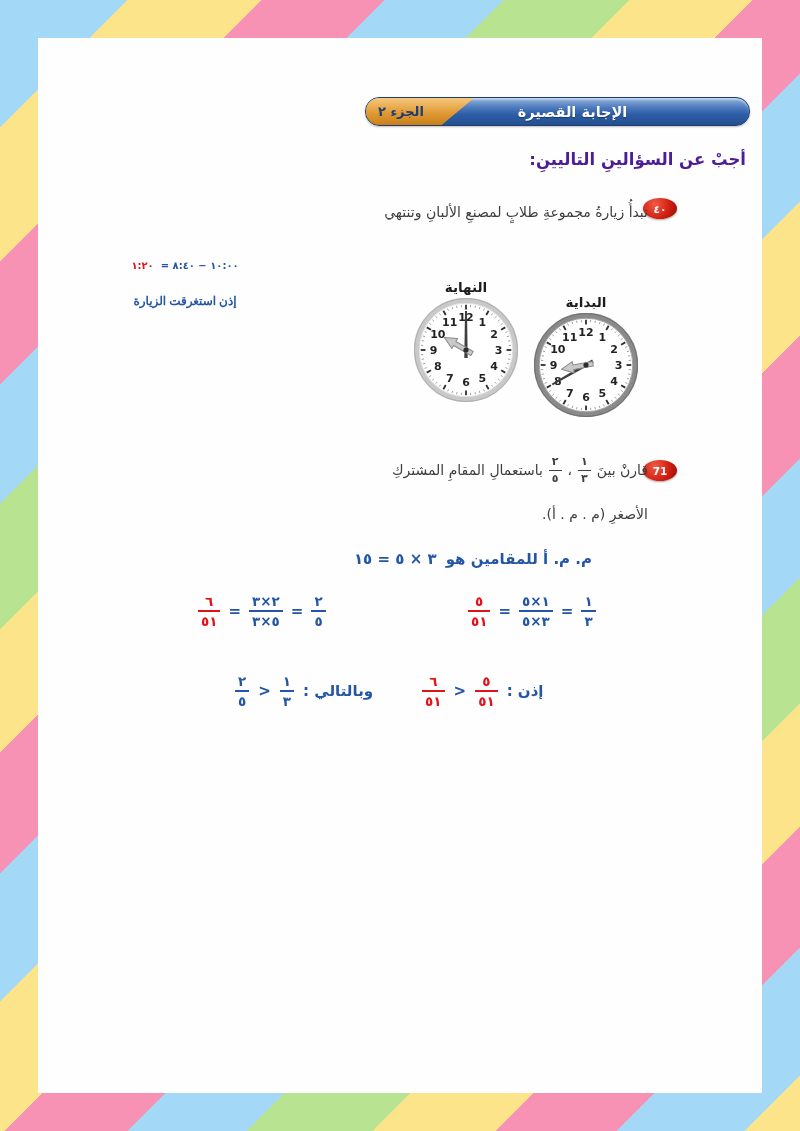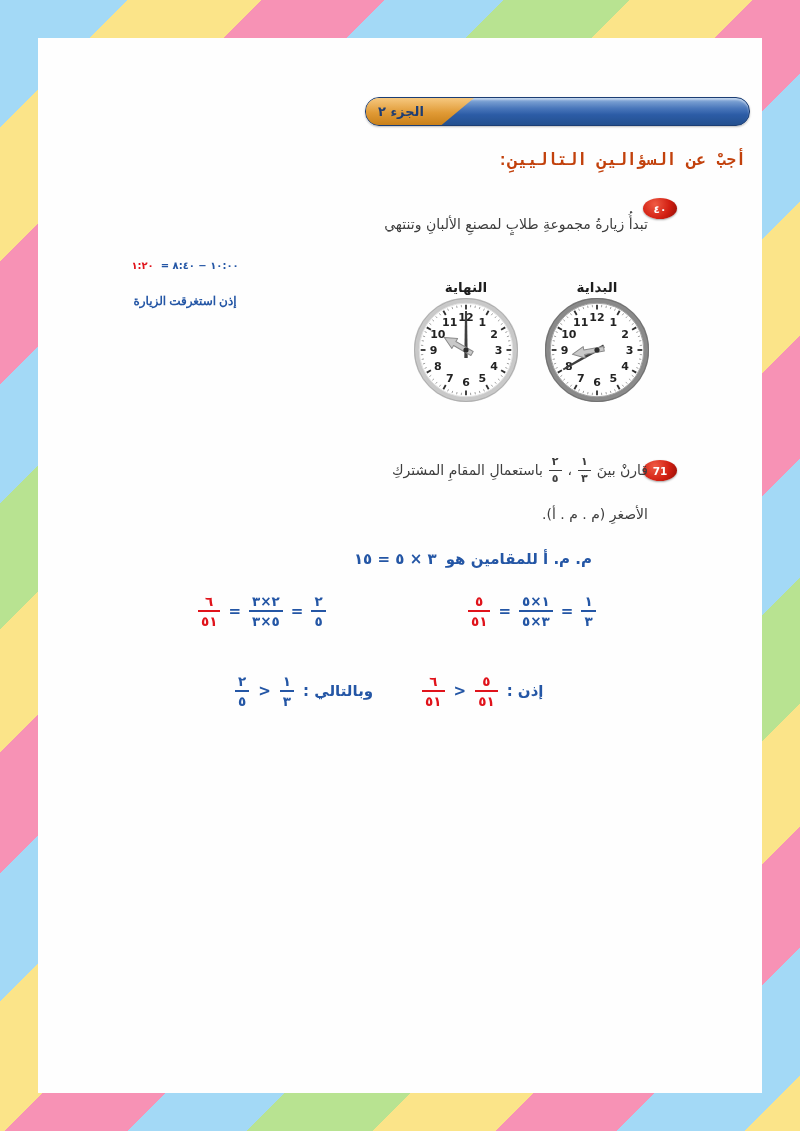--- a/index.html
+++ b/index.html
@@ -17,21 +17,21 @@
   .banner{position:absolute;left:327px;top:59px;width:383px;height:27px;border-radius:14px;
     background:linear-gradient(180deg,#8fb2dd 0%,#4a77bb 38%,#2c5ca6 62%,#24508f 100%);
     border:1px solid #1c3e74;overflow:hidden;box-shadow:0 1px 2px rgba(0,0,0,.25), inset 0 2px 2px rgba(255,255,255,.45);}
   .banner-tab{position:absolute;left:0;top:0;bottom:0;width:108px;
     background:linear-gradient(180deg,#f6c87f 0%,#e09a35 55%,#c98019 100%);
     clip-path:polygon(0 0,100% 0,70% 100%,0 100%);
     display:flex;align-items:center;justify-content:flex-start;padding-right:26px;box-sizing:border-box;}
   .banner-tab span{color:#1d3d73;font-weight:bold;font-size:13px;padding-right:10px;padding-left:12px;}
   .banner-title{position:absolute;left:30px;right:0;top:0;bottom:0;display:flex;align-items:center;justify-content:center;
     color:#ffffff;font-weight:bold;font-size:14.5px;text-shadow:0 1px 1px rgba(0,0,0,.35);}
-  .instruction{position:absolute;top:112px;right:16px;font-size:16.5px;font-weight:bold;color:#c2410c;direction:rtl;font-family:Liberation Mono, monospace;}
+  .instruction{position:absolute;top:112px;right:16px;font-size:16.5px;font-weight:bold;color:#4c1d95;direction:rtl;}
   .qnum{position:absolute;right:85px;width:34px;height:21px;border-radius:50%;
     background:radial-gradient(circle at 35% 30%,#ef5b44,#d21f12 55%,#8f0d05);
     color:#fff;font-size:10.5px;font-weight:bold;display:flex;align-items:center;justify-content:center;
     box-shadow:0 1px 2px rgba(0,0,0,.35);text-align:center;}
   .qtext{position:absolute;right:114px;width:272px;direction:rtl;text-align:justify;
     font-size:14px;line-height:30px;color:#3d3d3d;}
   .qtext div{text-align:right;}
   .ltr{direction:ltr;unicode-bidi:bidi-override;display:inline-block;}
   .blue{color:#2456a5;}
   .red{color:#e0131b;}
@@ -55,31 +55,32 @@
   .gapbig{margin-left:40px;}
   svg text{font-family:"DejaVu Sans",sans-serif;}
 </style>
 </head>
 <body>
 
 <div class="frame">
   <div class="page">
 
     <div class="banner">
+      <div class="banner-title">الإجابة القصيرة</div>
       <div class="banner-tab">
         <span>الجزء ٢</span>
       </div>
     </div>
 
     <div class="instruction">أجبْ عن السؤالينِ التاليينِ:</div>
 
     <div class="qnum" style="top:160px;">
       <span class="ltr">٤٠</span>
     </div>
-    <div class="qtext" style="top:171px;">
+    <div class="qtext" style="top:159px;">
       <div>تبدأُ زيارةُ مجموعةِ طلابٍ لمصنعِ الألبانِ وتنتهي</div>
     </div>
 
     <div class="ans-line eqline" style="top:222px;">
       <span class="red ltr">١:٢٠</span>
       <span class="blue ltr">= ٨:٤٠ − ١٠:٠٠</span>
     </div>
     <div class="ans-line blue" style="top:256px;font-size:12px;direction:rtl;font-family:Liberation Serif, serif;">إذن استغرقت الزيارة</div>
 
     <div class="clock-group" style="left:376px;">
@@ -158,21 +159,21 @@
             <text x="23.85417437700575" y="72.15000000000002" text-anchor="middle" font-size="11" font-weight="600" fill="#232323">8</text>
             <text x="19.5" y="55.900000000000006" text-anchor="middle" font-size="11" font-weight="600" fill="#232323">9</text>
             <text x="23.854174377005744" y="39.65" text-anchor="middle" font-size="11" font-weight="600" fill="#232323">10</text>
             <text x="35.749999999999986" y="27.75417437700575" text-anchor="middle" font-size="11" font-weight="600" fill="#232323">11</text>
             <text x="51.99999999999999" y="23.4" text-anchor="middle" font-size="11" font-weight="600" fill="#232323">12</text>
             <polygon points="-1.7,8 -1,-39 1,-39 1.7,8" fill="#3f3f3f" transform="translate(52,52) rotate(0)"></polygon>
             <polygon points="-2.3,7 -2.3,-13 -5.8,-13 0,-25 5.8,-13 2.3,-13 2.3,7" fill="#c9c9c9" stroke="#8a8a8a" stroke-width="1" stroke-linejoin="round" transform="translate(52,52) rotate(300)"></polygon>
             <circle cx="52" cy="52" r="2.6" fill="#2d2d2d"></circle>
           </svg></div>
     </div>
-    <div class="clock-group" style="left:507px;">
+    <div class="clock-group" style="left:496px;margin-top:15px;">
       <div class="clock-label">البداية</div>
       <div><svg width="104" height="104" viewBox="0 0 104 104">
             <circle cx="52" cy="52" r="49.5" fill="#ffffff" stroke="#8a8a8a" stroke-width="5.5"></circle>
             <circle cx="52" cy="52" r="51.5" fill="none" stroke="#707070" stroke-width="1"></circle>
             <circle cx="52" cy="52" r="46.8" fill="none" stroke="#a2a2a2" stroke-width="1"></circle>
             <line x1="52" y1="11.5" x2="52" y2="6.700000000000003" stroke="#2e2e2e" stroke-width="1.8"></line>
             <line x1="56.4947239205091" y1="9.235558499164249" x2="56.7351393860247" y2="6.948158139817224" stroke="#8a8a8a" stroke-width="0.8"></line>
             <line x1="60.94020270516365" y1="9.939653168446355" x2="61.418399594044494" y2="7.689913686758608" stroke="#8a8a8a" stroke-width="0.8"></line>
             <line x1="65.28773075812273" y1="11.1045697993084" x2="65.99846984518511" y2="8.91713981182955" stroke="#8a8a8a" stroke-width="0.8"></line>
             <line x1="69.48967565225941" y1="12.717545321368164" x2="70.42516993133374" y2="10.616390768790183" stroke="#8a8a8a" stroke-width="0.8"></line>

